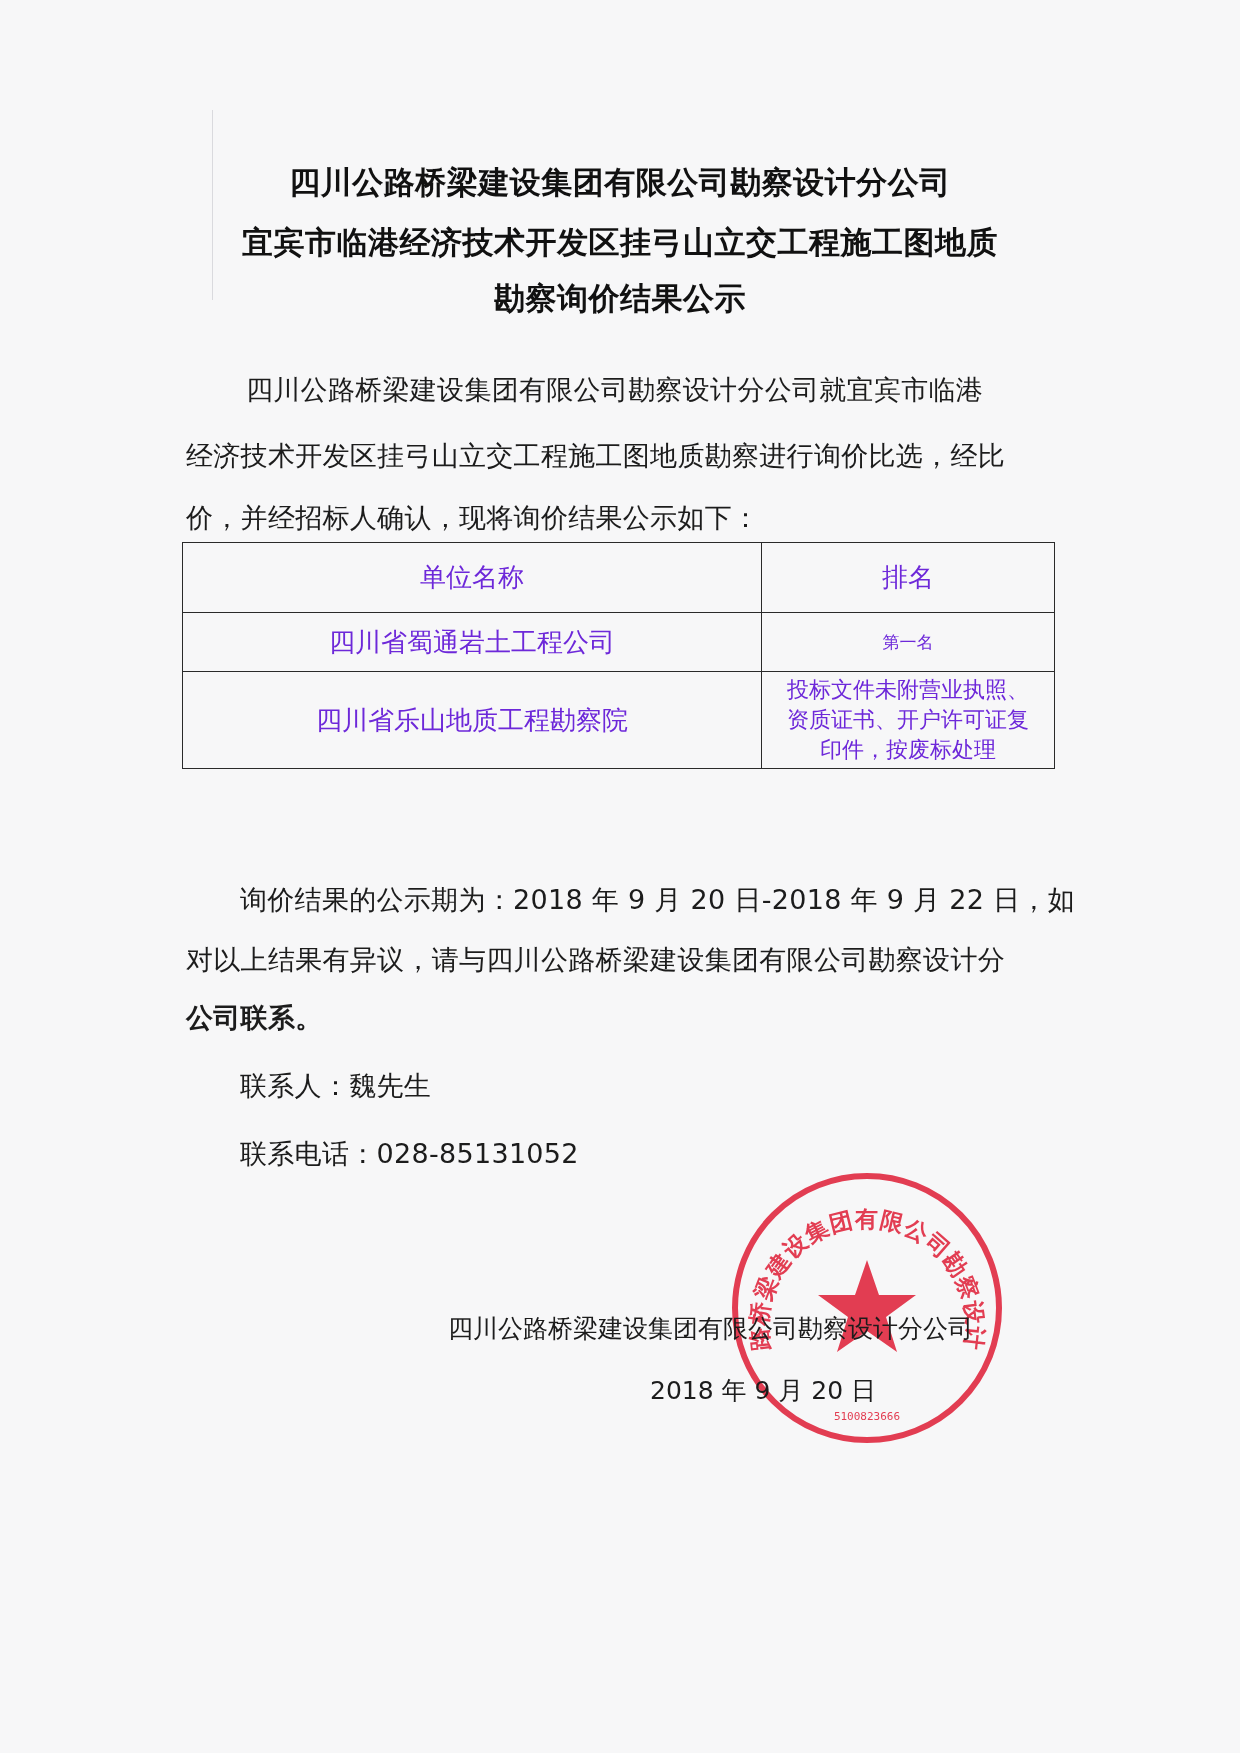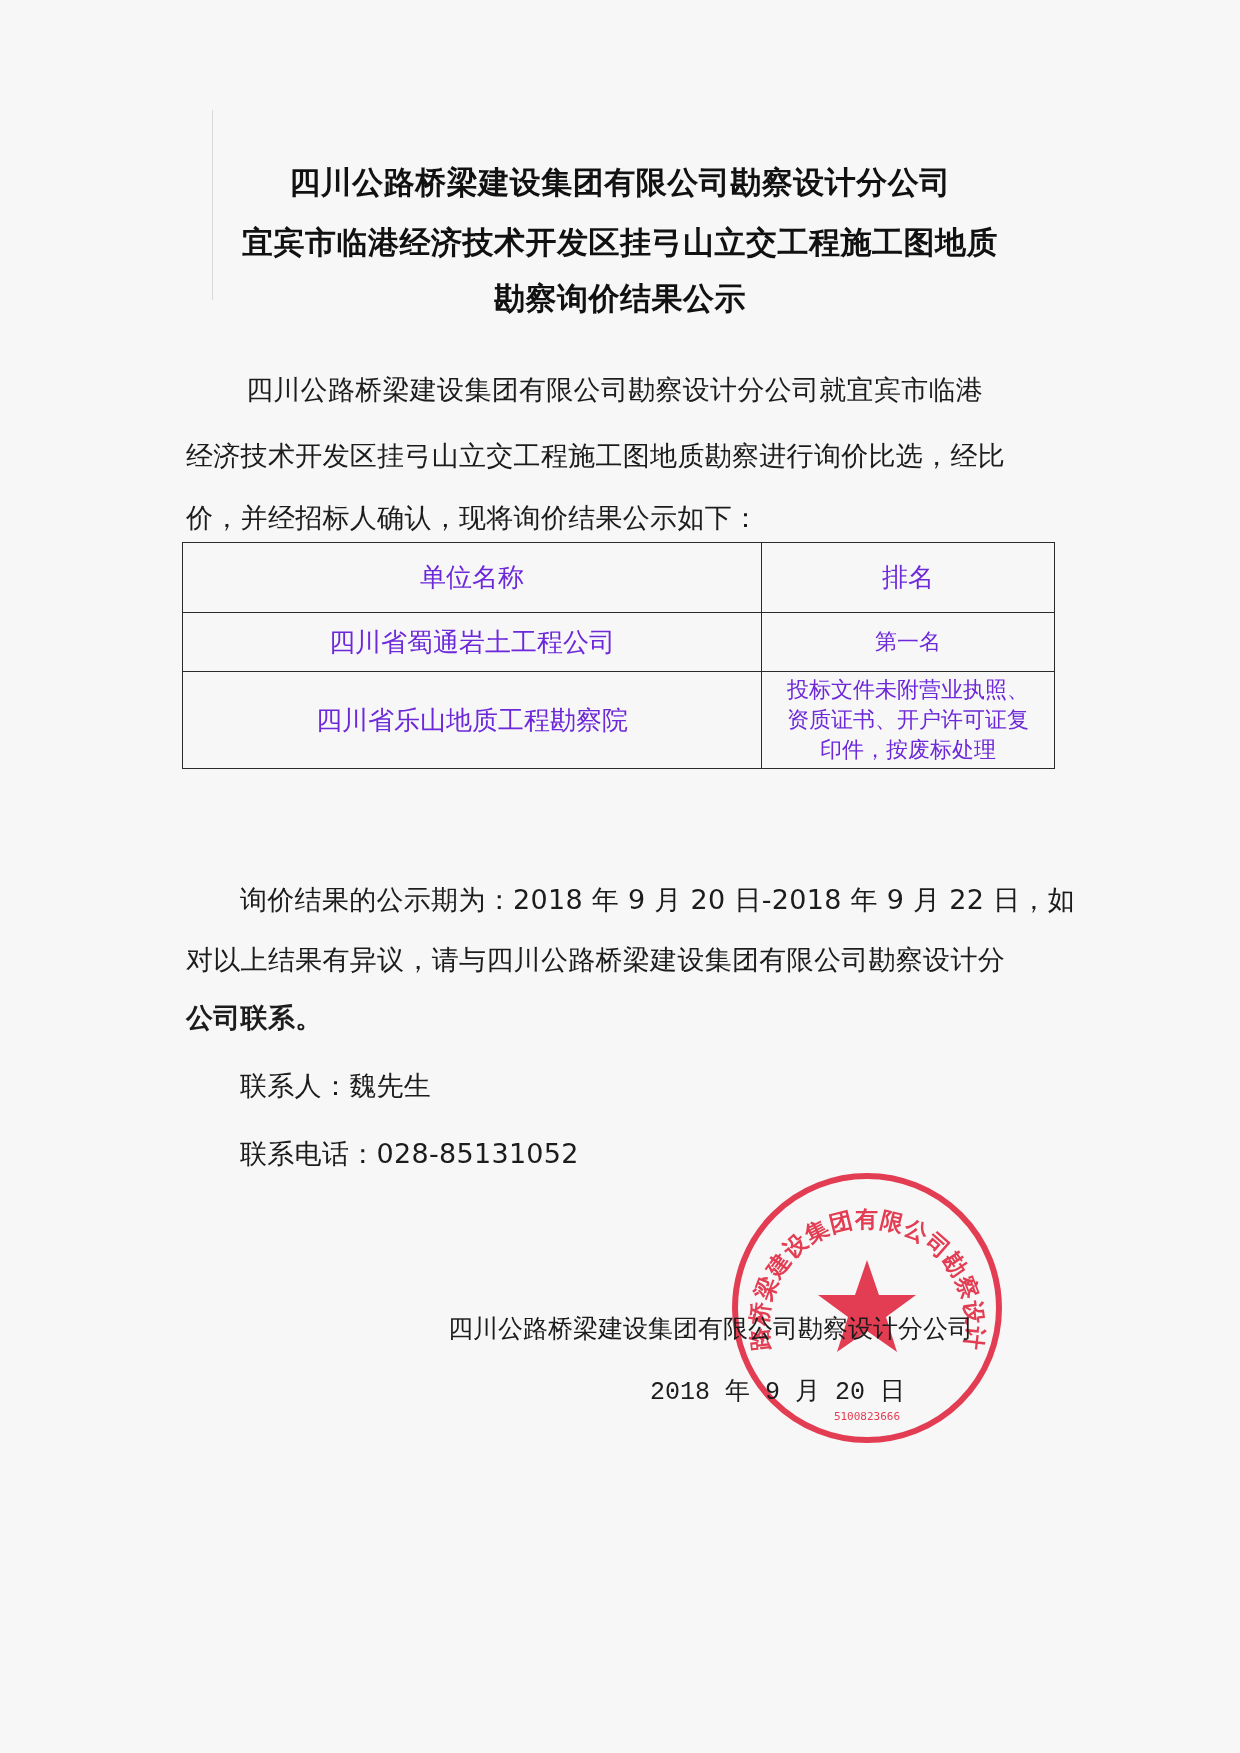--- a/index.html
+++ b/index.html
@@ -23,21 +23,21 @@
   }
   table.results {
     position: absolute; left: 182px; top: 542px; width: 873px;
     border-collapse: collapse; font-size: 26px; color: #6d28d9;
   }
   table.results td, table.results th {
     border: 1.5px solid #2a2a2a; text-align: center; font-weight: normal; padding: 0;
   }
   table.results .col-name { width: 580px; }
   table.results .col-rank { width: 293px; }
-  .rank-small { font-size: 22px; }
+  .rank-small { font-size: 17px; }
   .rank-note { font-size: 22px; line-height: 30px; padding: 2px 4px !important; }
   .sig {
     position: absolute; font-size: 25px; color: #1c1c1c; white-space: nowrap;
   }
   .stamp {
     position: absolute; left: 727px; top: 1168px; width: 280px; height: 280px;
     pointer-events: none; opacity: 0.88;
   }
 </style>
 </head>
@@ -91,13 +91,13 @@
   </defs>
   <circle cx="140" cy="140" r="132" fill="none" stroke="#e0243c" stroke-width="6"></circle>
   <text font-size="23" font-weight="bold" fill="#e0243c" letter-spacing="1" font-family="DejaVu Sans, sans-serif">
     <textPath href="#stamp-arc" startOffset="50%" text-anchor="middle">四川公路桥梁建设集团有限公司勘察设计分公司</textPath>
   </text>
   <polygon points="140,92 152,127 189,127 159,149 170,184 140,163 110,184 121,149 91,127 128,127" fill="#e0243c"></polygon>
   <text x="140" y="252" font-size="11" fill="#e0243c" text-anchor="middle" font-family="DejaVu Sans Mono, monospace">5100823666</text>
 </svg>
 
 <div class="sig" style="left:448px; top:1312px;">四川公路桥梁建设集团有限公司勘察设计分公司</div>
-<div class="sig" style="left:650px; top:1374px;font-family:Liberation Mono, monospace;">2018 年 9 月 20 日</div>
+<div class="sig" style="left:650px; top:1374px;">2018 年 9 月 20 日</div>
 
 </body></html>

